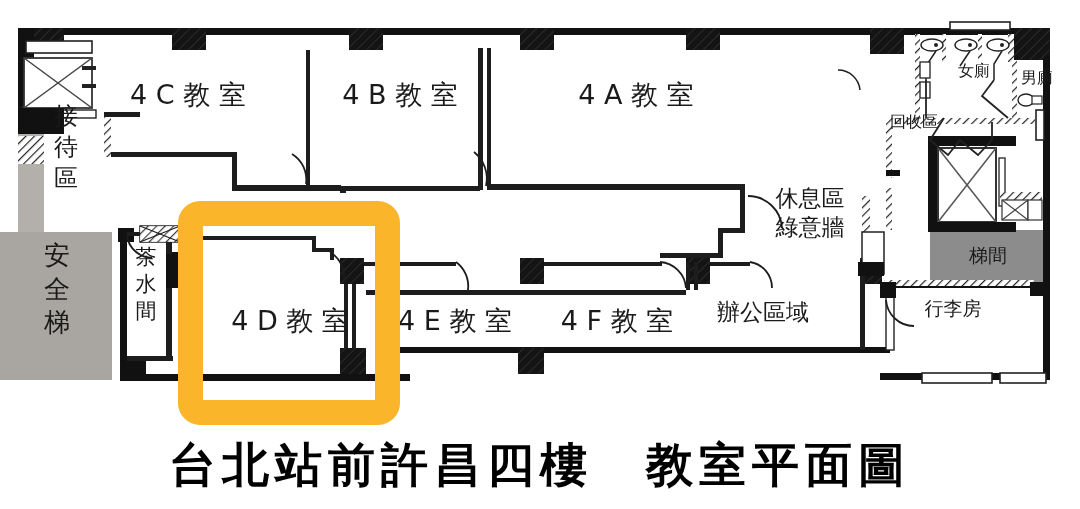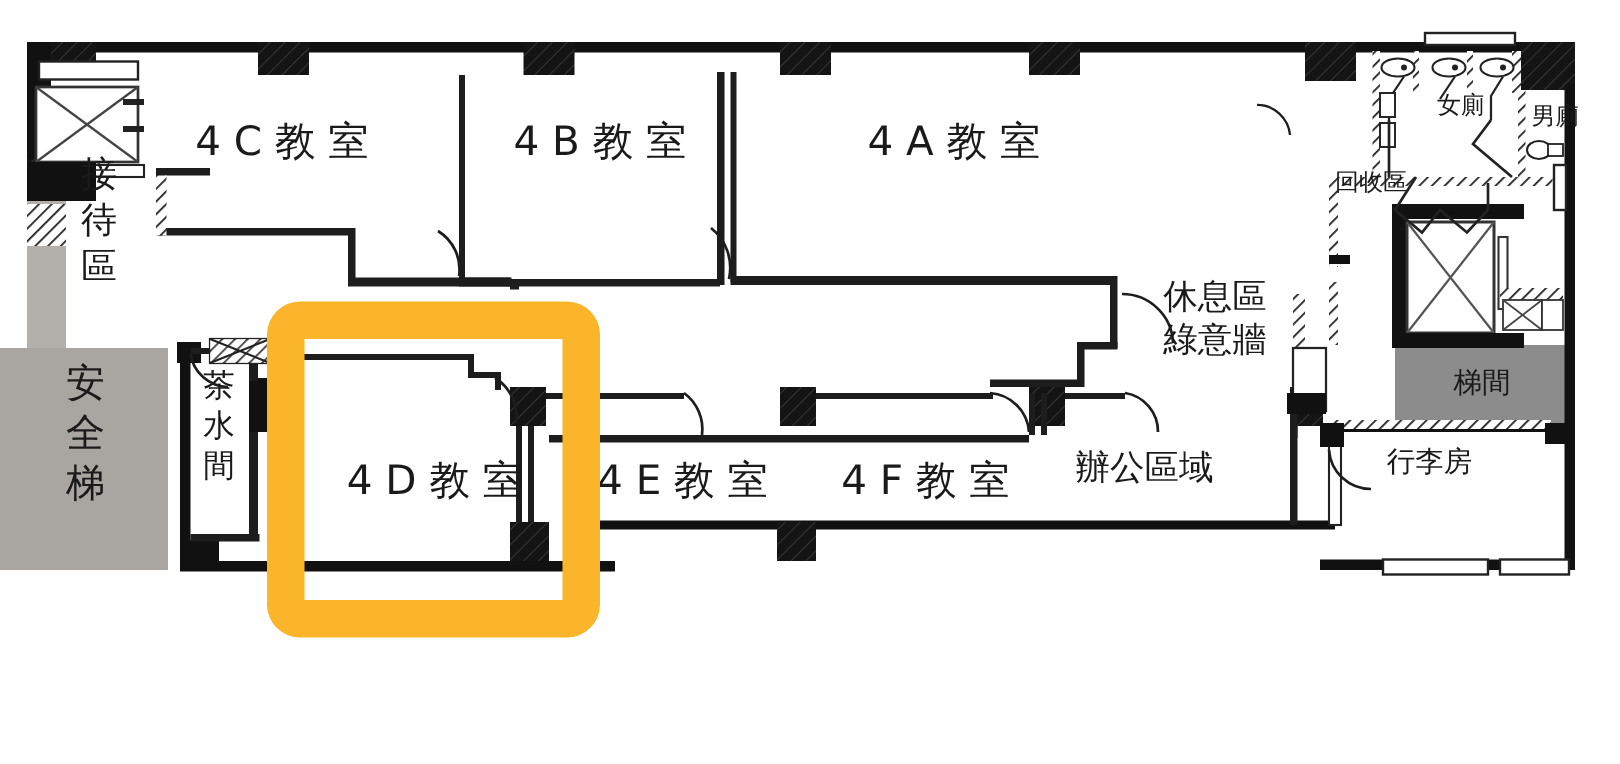--- a/index.html
+++ b/index.html
@@ -290,14 +290,17 @@
         <text class="roomlabel" x="914" y="122" font-size="16" text-anchor="middle" dominant-baseline="middle" fill="#1a1a1a">回收區</text>
         <text class="roomlabel" x="974" y="71" font-size="16" text-anchor="middle" dominant-baseline="middle" fill="#1a1a1a">女廁</text>
         <text class="roomlabel" x="1037" y="78" font-size="16" text-anchor="middle" dominant-baseline="middle" fill="#1a1a1a">男廁</text>
         <text class="roomlabel" x="988" y="256" font-size="19" text-anchor="middle" dominant-baseline="middle" fill="#1a1a1a">梯間</text>
         <text class="roomlabel" x="953" y="309" font-size="19" text-anchor="middle" dominant-baseline="middle" fill="#1a1a1a">行李房</text>
       </g>
   </svg>
 
   <div id="highlight-4d" style="left: 178px; top: 201px; width: 222px; height: 224px; border-width: 25px; border-color: rgb(250, 181, 42); border-radius: 22px;"></div>
 
+  <div id="title-wrap">
+    <div id="title-text">台北站前許昌四樓　教室平面圖</div>
+  </div>
 
 </div>
 
 </body></html>

